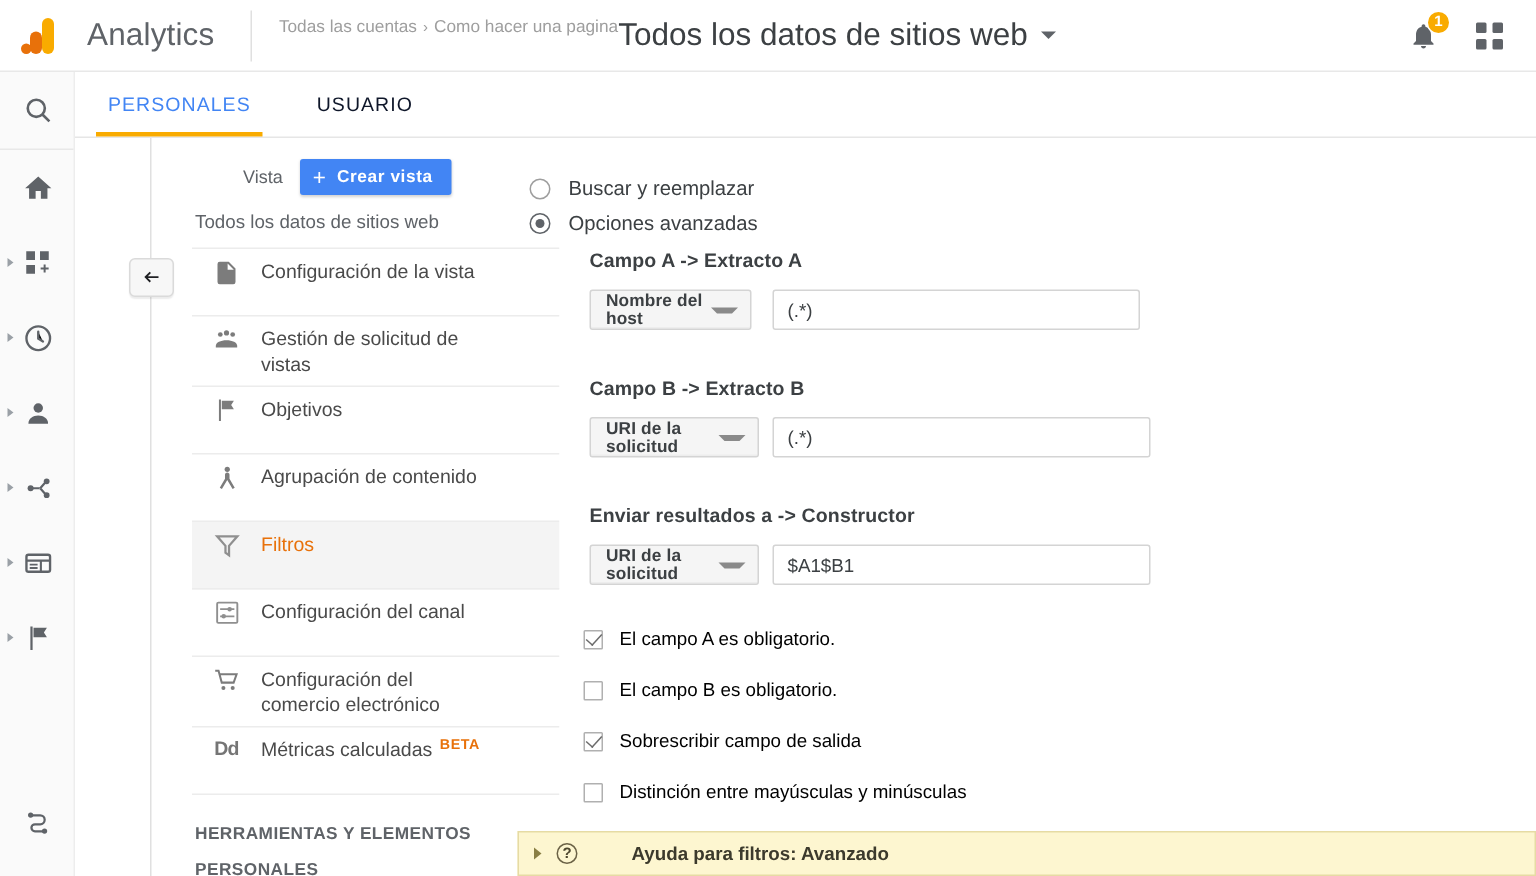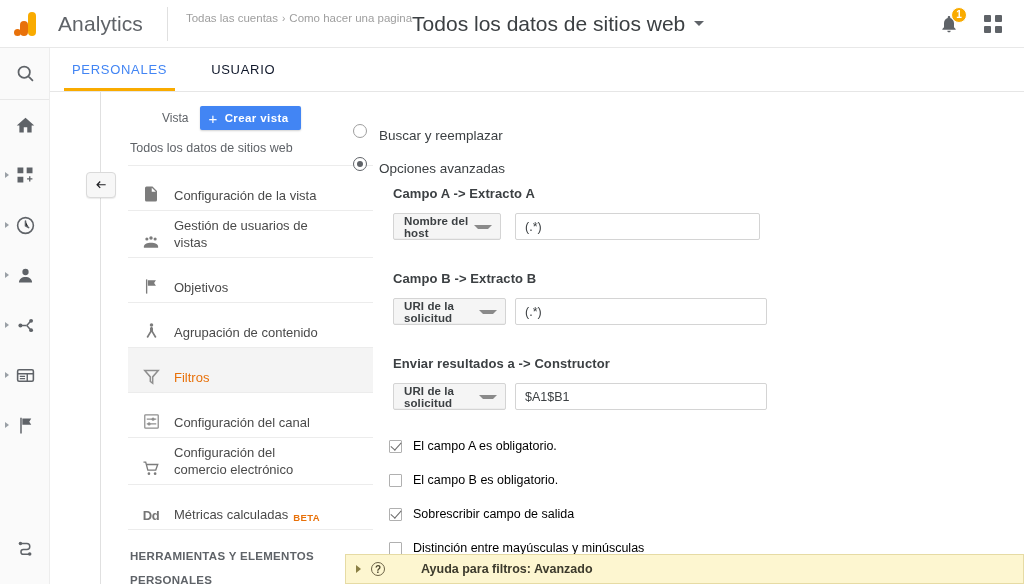--- a/index.html
+++ b/index.html
@@ -124,21 +124,21 @@
   .create-btn {
     background: #4285f4; color: #fff; font-size: 11.5px; font-weight: bold;
     letter-spacing: .4px; border-radius: 2px; padding: 6px 12px 6px 8px;
     display: flex; align-items: center; box-shadow: 0 1px 2px rgba(0,0,0,.18);
   }
   .create-btn .plus { font-size: 15px; font-weight: normal; padding-right: 7px; line-height: 11px; }
   .view-sub { font-size: 12.5px; color: #5f6368; padding: 11px 0 10px 2px; }
 
   .slist { border-top: 1px solid #ececec; }
   .sitem {
-    display: flex; align-items: flex-end; min-height: 45px;
+    display: flex; align-items: flex-start; min-height: 45px;
     border-bottom: 1px solid #ececec; padding: 6px 8px 6px 0;
   }
   .sitem.selected { background: #f4f4f4; }
   .sitem .s-ic {
     width: 46px; min-width: 46px; display: flex; align-items: center; justify-content: center;
     color: #757575;
   }
   .sitem .s-lb { font-size: 13px; color: #4a4a4a; line-height: 17px; }
   .sitem.selected .s-lb { color: #e8710a; }
   .s-beta { font-size: 9.5px; color: #e8710a; font-weight: bold; letter-spacing: .4px; padding-left: 5px; }
@@ -153,21 +153,21 @@
   .radio-row { display: flex; align-items: center; padding-left: 8px; }
   .radio {
     width: 14px; height: 14px; border-radius: 50%; border: 1px solid #9e9e9e;
     background: #fff; position: relative; margin-right: 12px; min-width: 14px;
   }
   .radio.on { border-color: #5f6368; }
   .radio.on::after {
     content: ""; position: absolute; left: 3px; top: 3px; width: 6px; height: 6px;
     border-radius: 50%; background: #5f6368;
   }
-  .radio-lb { font-size: 13.5px; color: #3c4043; margin-top: 10px; }
+  .radio-lb { font-size: 13.5px; color: #3c4043; }
 
   .grp-title {
     font-size: 13px; font-weight: bold; color: #3c4043;
     padding-left: 48px; letter-spacing: .1px;
   }
   .field-row { display: flex; align-items: center; padding-left: 48px; }
   .select {
     height: 27px; background: #f5f5f5; border: 1px solid #d4d4d4; border-radius: 2px;
     display: flex; align-items: center; font-size: 11.5px; font-weight: bold;
     color: #3c4043; padding: 0 8px 0 10px; letter-spacing: .1px;
@@ -369,21 +369,21 @@
 
         <div class="sitem">
           <span class="s-ic">
             <svg width="20" height="18" viewBox="0 0 24 24">
               <circle cx="6.5" cy="8" r="2.1" fill="#7c7c7c"></circle>
               <circle cx="12" cy="6.6" r="2.3" fill="#7c7c7c"></circle>
               <circle cx="17.5" cy="8" r="2.1" fill="#7c7c7c"></circle>
               <path fill="#7c7c7c" d="M2.5 18c0-3 4.3-5 9.5-5s9.5 2 9.5 5v1.5h-19z"></path>
             </svg>
           </span>
-          <span class="s-lb" style="max-width:150px">Gestión de usuarios de vistas</span>
+          <span class="s-lb" style="max-width:150px">Gestión de solicitud de vistas</span>
         </div>
 
         <div class="sitem">
           <span class="s-ic">
             <svg width="19" height="19" viewBox="0 0 24 24">
               <path fill="#7c7c7c" d="M5 3h1.7v18H5z"></path>
               <path fill="#7c7c7c" d="M7.4 4h10.2l-2.3 3.6 2.3 3.6H7.4z"></path>
             </svg>
           </span>
           <span class="s-lb">Objetivos</span>

